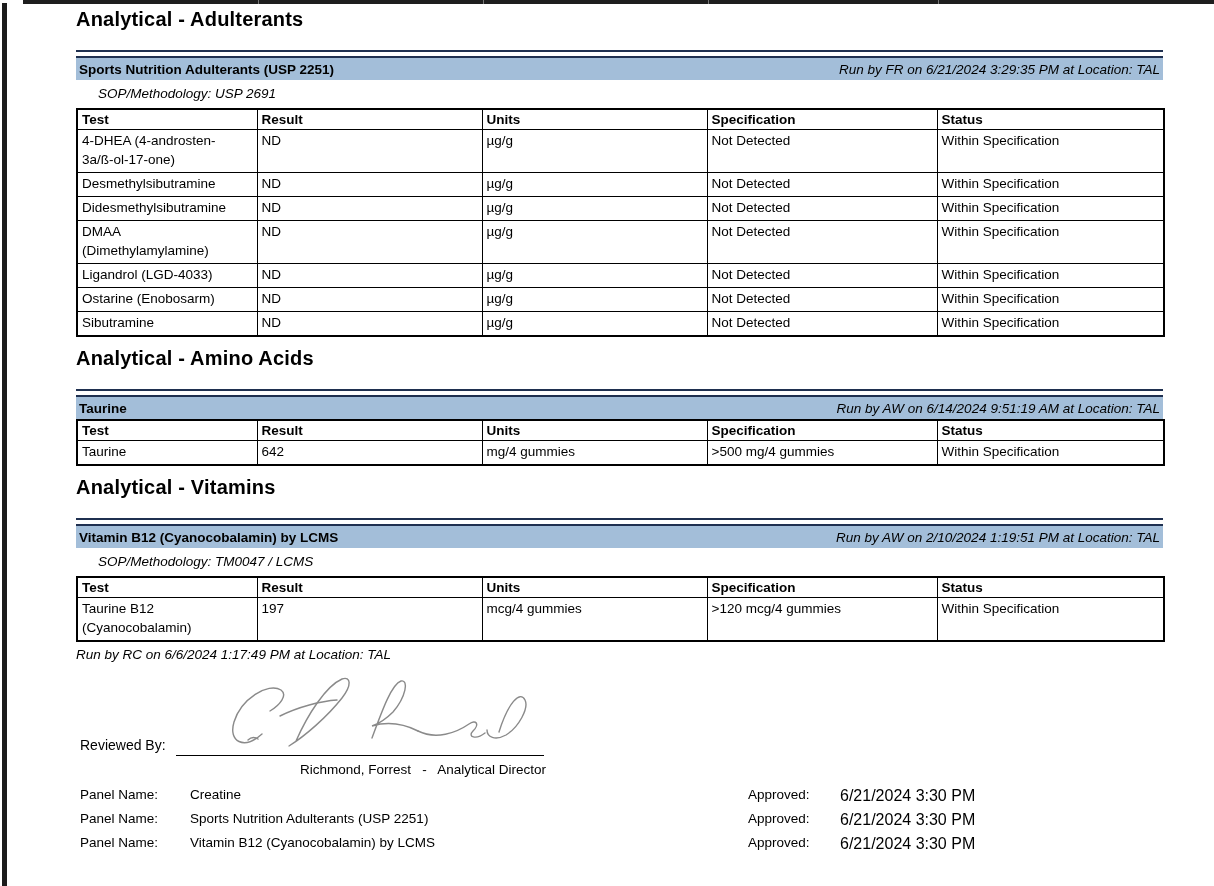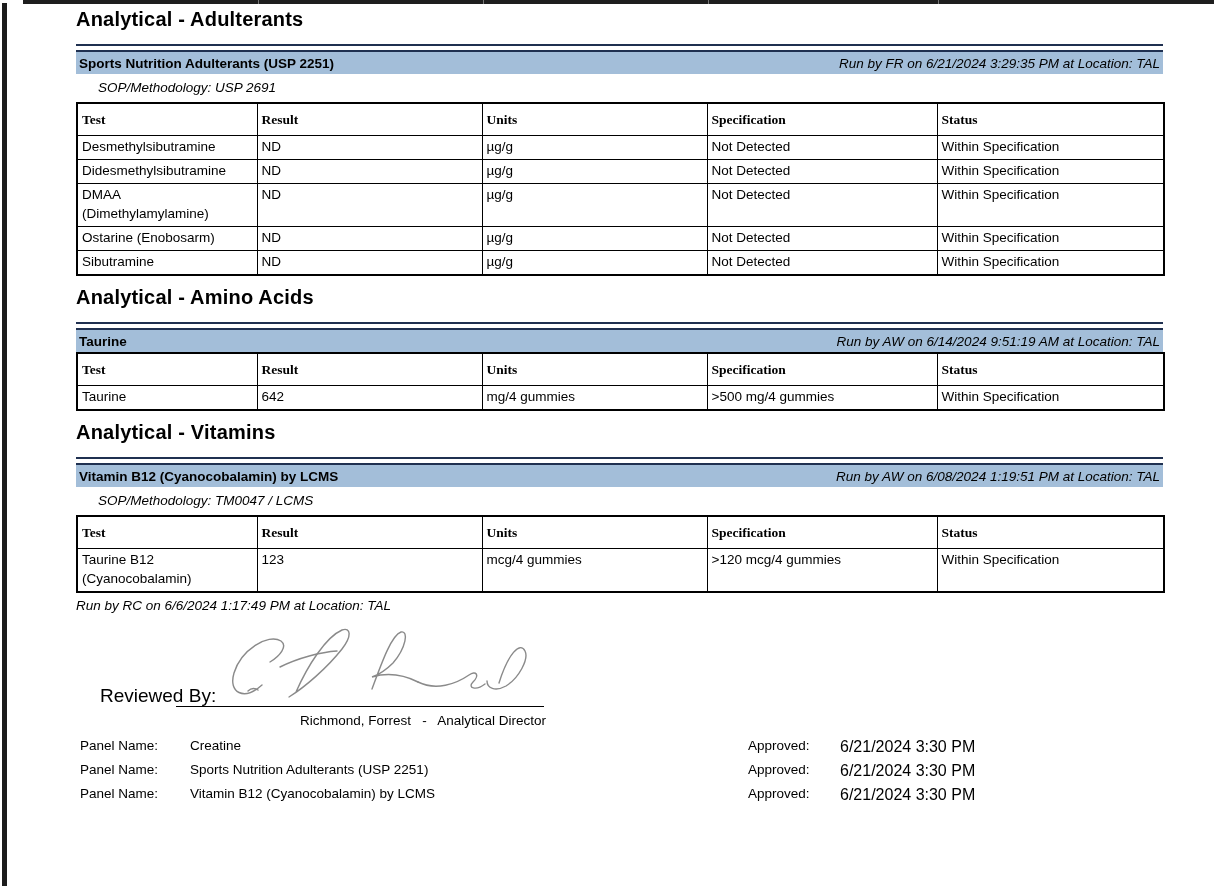--- a/index.html
+++ b/index.html
@@ -4,40 +4,40 @@
 <style>
   html,body{margin:0;padding:0;background:#fff;}
   .page{position:relative;width:1214px;height:886px;background:#ffffff;overflow:hidden;
         font-family:"Liberation Sans",sans-serif;color:#000;}
   .left-strip{position:absolute;left:2px;top:3px;width:5px;height:883px;background:#1c1c1c;}
   .top-bar{position:absolute;left:23px;top:0;width:1191px;height:4px;background:#1e1e1e;}
   .top-bar .seam{position:absolute;top:0;width:1px;height:4px;background:#777;}
   .content{position:absolute;left:76px;top:4px;width:1087px;}
 
   .section-heading{font-size:20px;font-weight:bold;letter-spacing:.2px;line-height:26px;
-      margin:2px 0 0 0;border-bottom:2px solid #1F3050;padding-bottom:12px;}
+      margin:2px 0 0 0;border-bottom:2px solid #1F3050;padding-bottom:18px;}
   .banner{margin-top:4px;background:#A3BED9;border-top:2px solid #1F3050;height:22px;
       display:flex;justify-content:space-between;align-items:center;padding:0 3px;}
   .banner .b-title{font-size:13.5px;font-weight:bold;}
   .banner .b-runby{font-size:13.5px;font-style:italic;}
   .sop{font-size:13.5px;font-style:italic;margin:5px 0 5px 22px;line-height:18px;}
 
   table.results{width:1087px;border-collapse:collapse;table-layout:fixed;
       border:2px solid #000;margin:0;}
   table.results th,table.results td{border:1px solid #000;font-size:13.5px;line-height:19px;
       text-align:left;vertical-align:top;padding:1px 4px 3px 4px;overflow:hidden;}
-  table.results th{font-weight:bold;padding:6px 4px;font-family:Liberation Serif, serif;}
+  table.results th{font-weight:bold;padding:0 4px;}
   td.test-cell{white-space:pre-line;}
   .sec-gap{height:6px;}
 
   .runby-foot{font-size:13.5px;font-style:italic;text-align:left;margin-top:4px;line-height:18px;}
 
   .footer{position:relative;height:236px;margin-top:0;}
   .sig-svg{position:absolute;left:108px;top:6px;}
-  .reviewed-label{position:absolute;left:4px;top:72px;font-size:19px;line-height:18px;margin-left:20px;}
+  .reviewed-label{position:absolute;left:4px;top:72px;font-size:14px;line-height:18px;}
   .sig-line{position:absolute;left:100px;top:91px;width:368px;height:1px;background:#000;}
   .reviewer{position:absolute;left:115px;top:97px;width:355px;text-align:right;
       font-size:13.5px;line-height:18px;white-space:pre;}
   .panel-row{position:absolute;left:0;width:1087px;height:24px;}
   .panel-row .p-label{position:absolute;left:4px;top:2px;font-size:13.5px;}
   .panel-row .p-name{position:absolute;left:114px;top:2px;font-size:13.5px;}
   .panel-row .p-approved{position:absolute;left:672px;top:2px;font-size:13.5px;}
   .panel-row .p-date{position:absolute;left:764px;top:2px;font-size:16px;}
 </style>
 </head>
@@ -71,36 +71,51 @@
           </colgroup>
         <tbody>
             <tr>
           <th>Test</th>
           <th>Result</th>
           <th>Units</th>
           <th>Specification</th>
           <th>Status</th>
         </tr>
         <tr>
+          <td class="test-cell">4-DHEA (4-androsten-
+3a/ß-ol-17-one)</td>
+          <td>ND</td>
+          <td>µg/g</td>
+          <td>Not Detected</td>
+          <td>Within Specification</td>
+        </tr>
+        <tr>
           <td class="test-cell">Desmethylsibutramine</td>
           <td>ND</td>
           <td>µg/g</td>
           <td>Not Detected</td>
           <td>Within Specification</td>
         </tr>
         <tr>
           <td class="test-cell">Didesmethylsibutramine</td>
           <td>ND</td>
           <td>µg/g</td>
           <td>Not Detected</td>
           <td>Within Specification</td>
         </tr>
         <tr>
           <td class="test-cell">DMAA
 (Dimethylamylamine)</td>
+          <td>ND</td>
+          <td>µg/g</td>
+          <td>Not Detected</td>
+          <td>Within Specification</td>
+        </tr>
+        <tr>
+          <td class="test-cell">Ligandrol (LGD-4033)</td>
           <td>ND</td>
           <td>µg/g</td>
           <td>Not Detected</td>
           <td>Within Specification</td>
         </tr>
         <tr>
           <td class="test-cell">Ostarine (Enobosarm)</td>
           <td>ND</td>
           <td>µg/g</td>
           <td>Not Detected</td>
@@ -151,21 +166,21 @@
       </tbody>
         </table>
     </div>
 
     <div class="sec-gap"></div>
 
     <div>
       <div class="section-heading">Analytical - Vitamins</div>
       <div class="banner">
         <span class="b-title">Vitamin B12 (Cyanocobalamin) by LCMS</span>
-        <span class="b-runby">Run by AW on 6/08/2024 1:19:51 PM at Location: TAL</span>
+        <span class="b-runby">Run by AW on 2/10/2024 1:19:51 PM at Location: TAL</span>
       </div>
       <div class="sop">SOP/Methodology: TM0047 / LCMS</div>
       <table class="results">
         <colgroup>
             <col style="width:180px">
             <col style="width:225px">
             <col style="width:225px">
             <col style="width:230px">
             <col style="width:227px">
           </colgroup>
@@ -173,21 +188,21 @@
             <tr>
           <th>Test</th>
           <th>Result</th>
           <th>Units</th>
           <th>Specification</th>
           <th>Status</th>
         </tr>
         <tr>
           <td class="test-cell">Taurine B12
 (Cyanocobalamin)</td>
-          <td>123</td>
+          <td>197</td>
           <td>mcg/4 gummies</td>
           <td>&gt;120 mcg/4 gummies</td>
           <td>Within Specification</td>
         </tr>
       </tbody>
         </table>
     </div>
 
     <div class="runby-foot">Run by RC on 6/6/2024 1:17:49 PM at Location: TAL</div>
 

